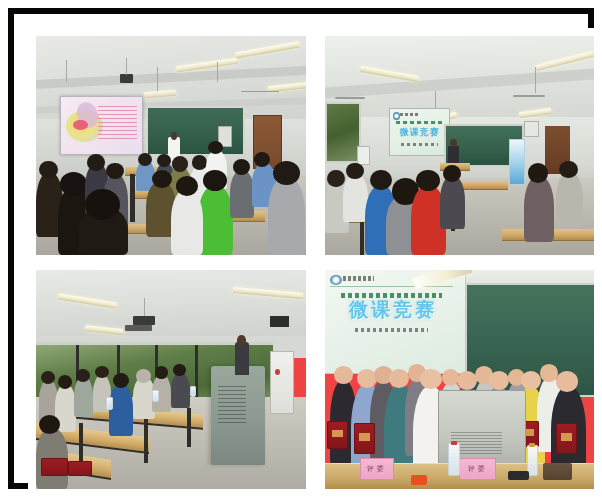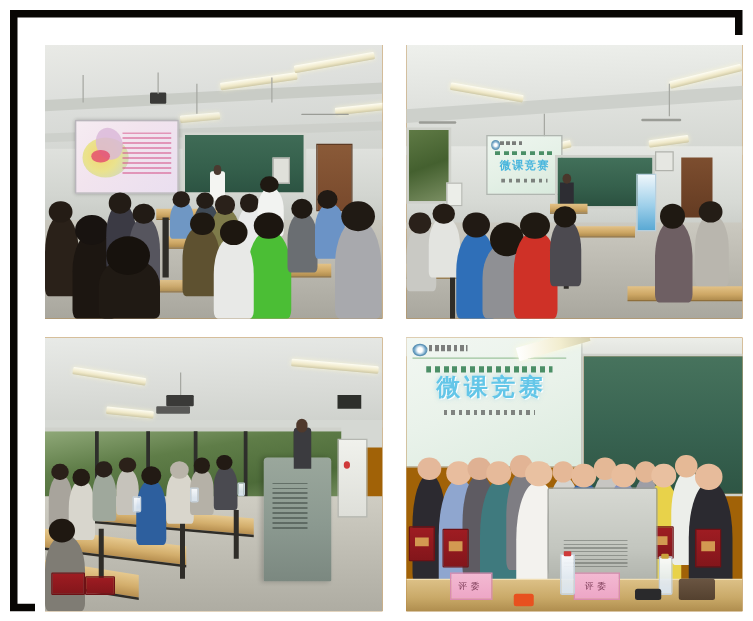--- a/index.html
+++ b/index.html
@@ -38,21 +38,21 @@
     grid-template-rows: 1fr 1fr;
     column-gap: 19px;
     row-gap: 15px;
     padding: 8px;
     box-sizing: border-box;
     background: #ffffff;
   }
   .photo {
     position: relative;
     overflow: hidden;
-    background: #a16207;
+    background: #ef4444;
   }
   .photo .scene {
     position: absolute;
     inset: 0;
   }
   .lbl {
     position: absolute;
     color: transparent;
     font-size: 1px;
     line-height: 1px;

